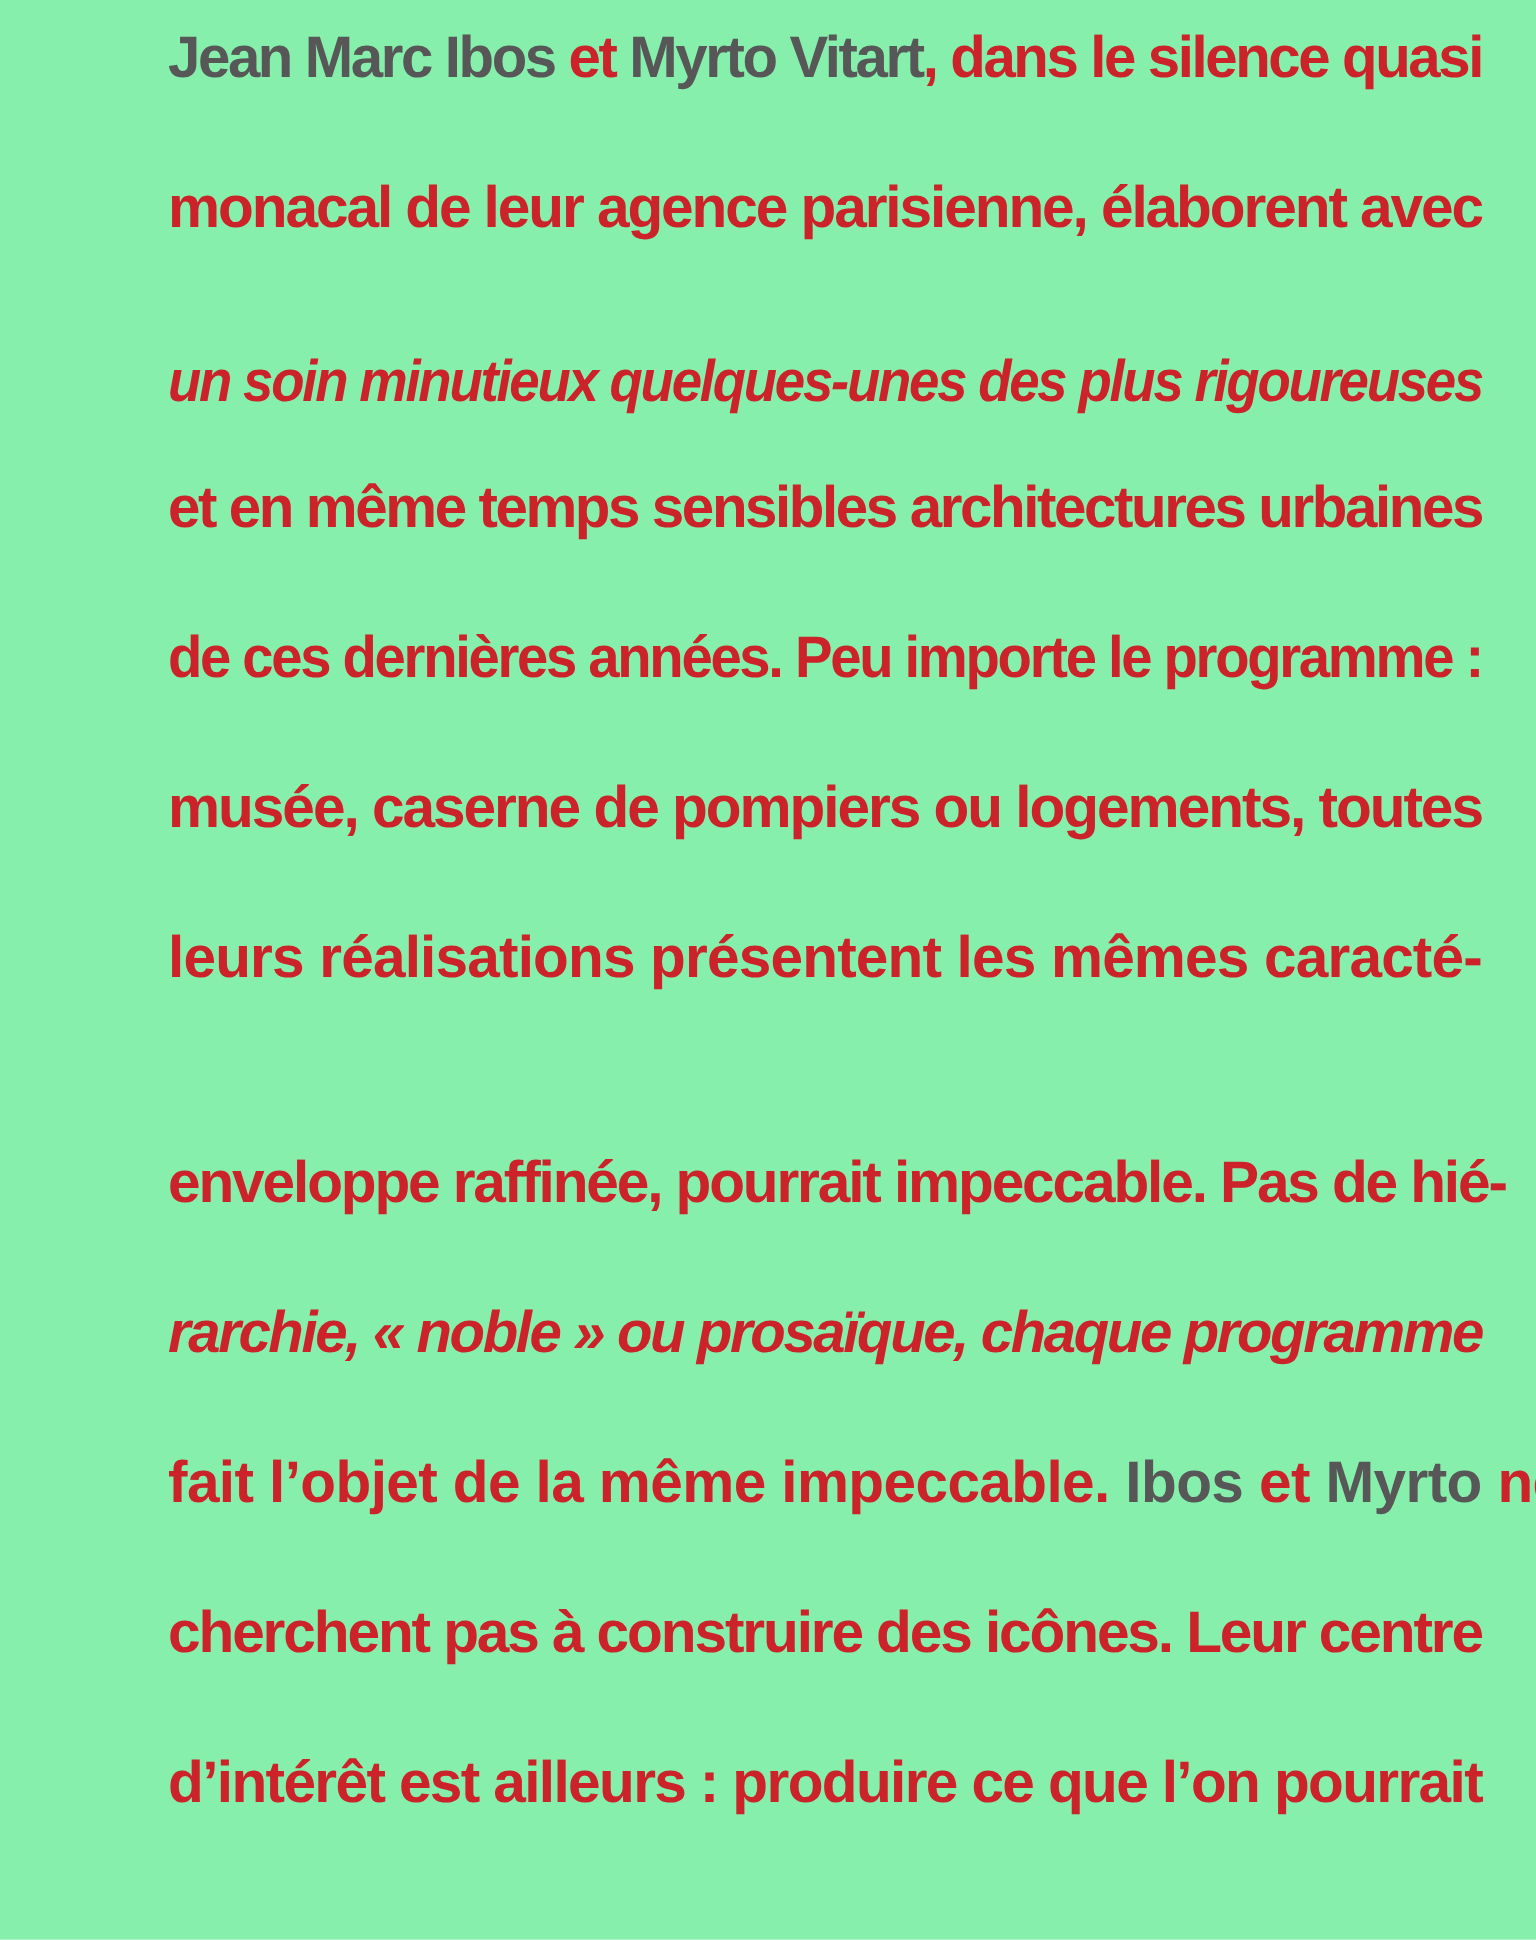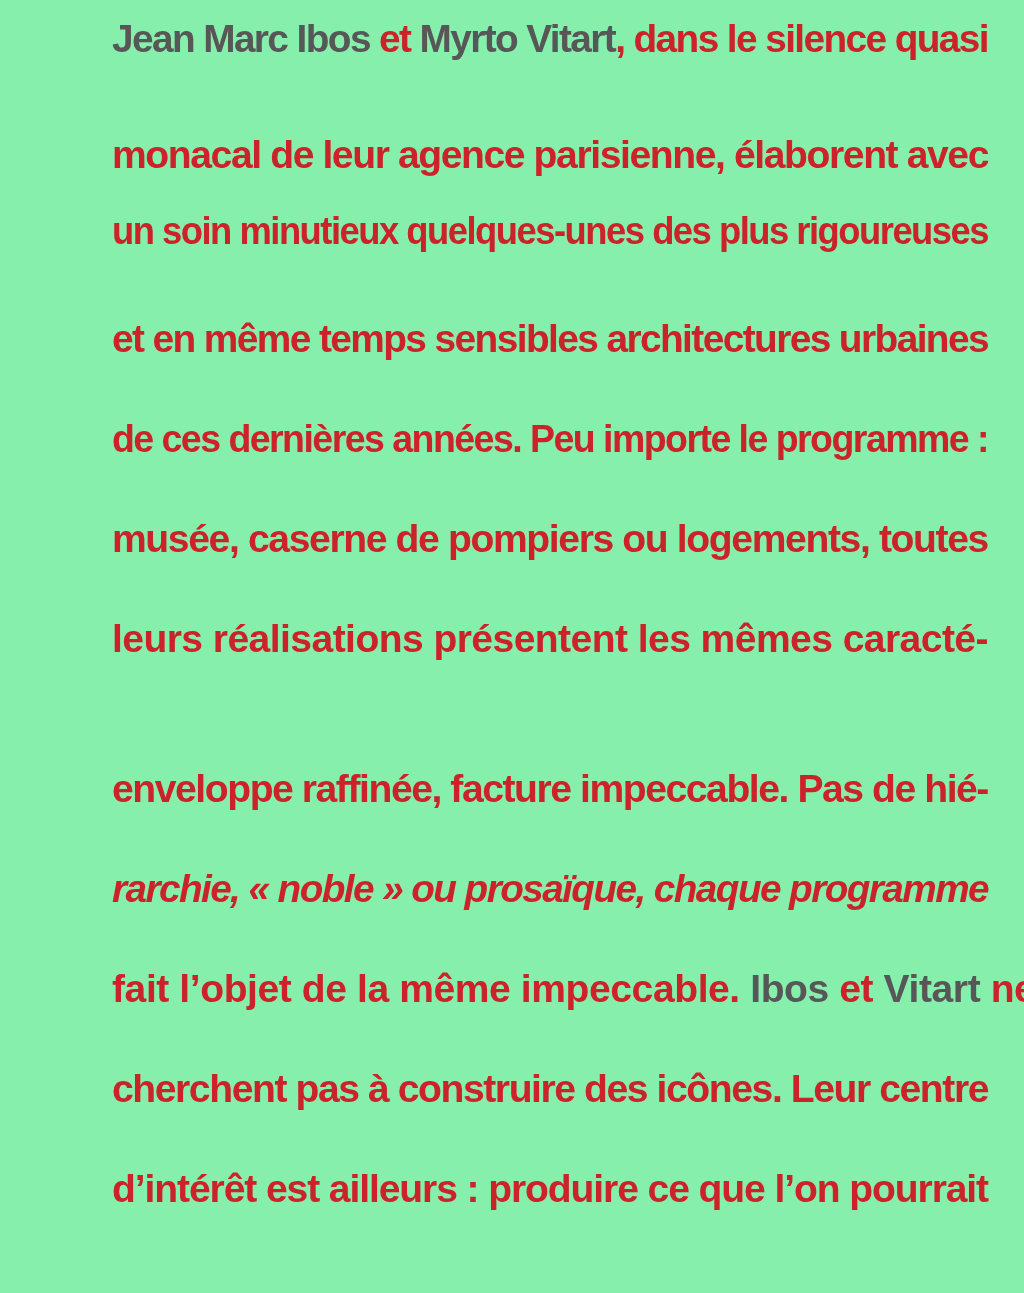--- a/index.html
+++ b/index.html
@@ -54,25 +54,25 @@
   .nm {
     color: #575757;
   }
 </style>
 </head>
 <body>
 
 <div id="article">
   <div class="para" id="para">
       <div class="tline" style="top: 0px;"><span class="inner" style="display: inline-block; width: auto; letter-spacing: -1.6px; transform: scaleX(0.9941); transform-origin: left center;"><span class="nm">Jean Marc Ibos </span><span>et </span><span class="nm">Myrto Vitart</span><span>, dans le silence quasi</span></span></div>
-      <div class="tline" style="top: 66px; text-decoration: underline;"><span class="inner" style="display: inline-block; width: auto; letter-spacing: -1.394px; transform: scaleX(1.0016); transform-origin: left center;"><span>monacal de leur agence parisienne, élaborent avec</span></span></div>
-      <div class="tline" style="top: 92px;"><span class="inner" style="display: inline-block; width: auto; letter-spacing: -1.6px; transform: scaleX(0.9323); transform-origin: left center;"><span>un soin minutieux quelques-unes des plus rigoureuses</span></span></div>
+      <div class="tline" style="top: 50px; text-decoration: underline;"><span class="inner" style="display: inline-block; width: auto; letter-spacing: -1.394px; transform: scaleX(1.0016); transform-origin: left center;"><span>monacal de leur agence parisienne, élaborent avec</span></span></div>
+      <div class="tline" style="top: 116px; font-style: italic;"><span class="inner" style="display: inline-block; width: auto; letter-spacing: -1.6px; transform: scaleX(0.9323); transform-origin: left center;"><span>un soin minutieux quelques-unes des plus rigoureuses</span></span></div>
       <div class="tline" style="top: 150px;"><span class="inner" style="display: inline-block; width: auto; letter-spacing: -1.6px; transform: scaleX(0.9958); transform-origin: left center;"><span>et en même temps sensibles architectures urbaines</span></span></div>
       <div class="tline" style="top: 200px;"><span class="inner" style="display: inline-block; width: auto; letter-spacing: -1.6px; transform: scaleX(0.9614); transform-origin: left center;"><span>de ces dernières années. Peu importe le programme :</span></span></div>
       <div class="tline" style="top: 250px;"><span class="inner" style="display: inline-block; width: auto; letter-spacing: -1.357px; transform: scaleX(1.0015); transform-origin: left center; text-align: center;"><span>musée, caserne de pompiers ou logements, toutes</span></span></div>
       <div class="tline" style="top: 300px;"><span class="inner" style="display: inline-block; width: auto; letter-spacing: -0.549px; transform: scaleX(1.0006); transform-origin: left center;"><span>leurs réalisations présentent les mêmes caracté-</span></span></div>
-      <div class="tline" style="top: 400px;"><span class="inner" style="display: inline-block; width: auto; letter-spacing: -1.424px; transform: scaleX(1.0016); transform-origin: left center;"><span>enveloppe raffinée, facture impeccable. Pas de hié-</span></span></div>
+      <div class="tline" style="top: 400px;"><span class="inner" style="display: inline-block; width: auto; letter-spacing: -1.424px; transform: scaleX(1.0016); transform-origin: left center;"><span>enveloppe raffinée, pourrait impeccable. Pas de hié-</span></span></div>
       <div class="tline" style="top: 450px; font-style: italic;"><span class="inner" style="display: inline-block; width: auto; letter-spacing: -1.6px; transform: scaleX(0.9935); transform-origin: left center;"><span>rarchie, « noble » ou prosaïque, chaque programme</span></span></div>
-      <div class="tline" style="top: 500px;"><span class="inner" style="display: inline-block; width: auto; letter-spacing: -0.402px; transform: scaleX(1.0005); transform-origin: left center;"><span>fait l’objet de la même impeccable. </span><span class="nm">Ibos </span><span>et </span><span class="nm">Vitart </span><span>ne</span></span></div>
+      <div class="tline" style="top: 500px;"><span class="inner" style="display: inline-block; width: auto; letter-spacing: -0.402px; transform: scaleX(1.0005); transform-origin: left center;"><span>fait l’objet de la même impeccable. </span><span class="nm">Ibos </span><span>et </span><span class="nm">Myrto </span><span>ne</span></span></div>
       <div class="tline" style="top: 550px;"><span class="inner" style="display: inline-block; width: auto; letter-spacing: -1.408px; transform: scaleX(1.0016); transform-origin: left center;"><span>cherchent pas à construire des icônes. Leur centre</span></span></div>
       <div class="tline" style="top: 600px;"><span class="inner" style="display: inline-block; width: auto; letter-spacing: -1.095px; transform: scaleX(1.0013); transform-origin: left center;"><span>d’intérêt est ailleurs : produire ce que l’on pourrait</span></span></div>
     </div>
 </div>
 
 </body></html>

